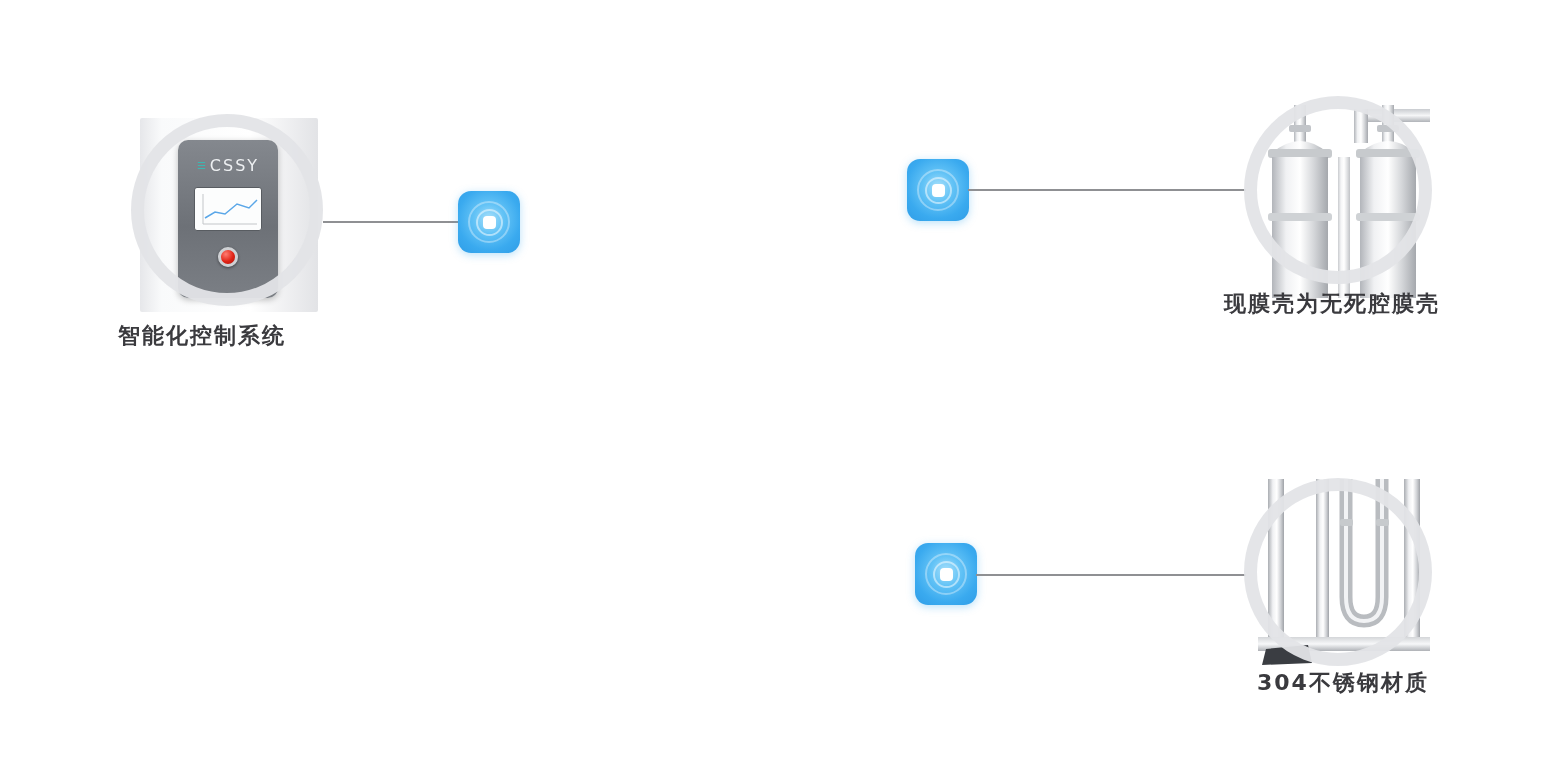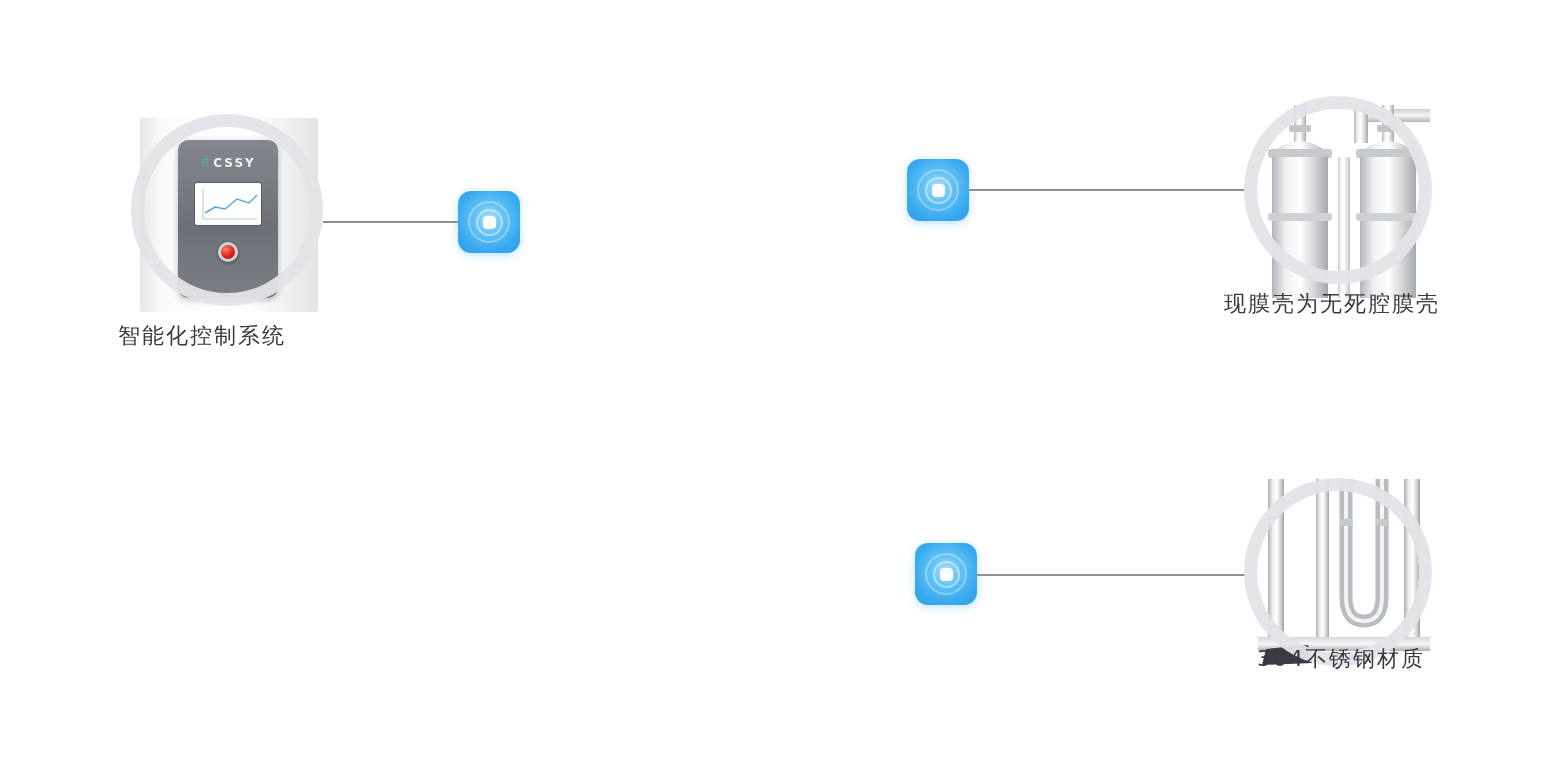--- a/index.html
+++ b/index.html
@@ -14,21 +14,21 @@
   
   .photo { position:absolute; overflow:hidden; }
   .ring-overlay {
     position:absolute; border-radius:50%;
     border:13px solid rgba(227,228,231,0.95);
     pointer-events:none;
   }
   .connector { position:absolute; height:2px; background:#8f9093; }
   .callout-label {
     position:absolute; font-size:22px; color:#3a3a3e;
-    letter-spacing:2px; font-weight:400; white-space:nowrap;text-align:center;
+    letter-spacing:2px; font-weight:700; white-space:nowrap;text-align:center;
   }
 
   
   .hotspot {
     position:absolute; width:62px; height:62px; border-radius:13px;
     background: radial-gradient(circle at 50% 45%, #a8e0fb 0%, #63c3f6 32%, #3aaaef 68%, #2f9de7 100%);
     display:flex; align-items:center; justify-content:center;
     box-shadow: 0 2px 8px rgba(58,170,239,0.35);
     cursor:pointer;
   }
@@ -52,21 +52,21 @@
   }
   .ctrl-panel {
     position:absolute; left:38px; top:22px; width:100px; height:158px;
     background: linear-gradient(180deg,#84888e 0%, #6d7177 55%, #7b7f85 100%);
     border-radius:10px;
     box-shadow: 0 2px 6px rgba(0,0,0,0.25);
     display:flex; flex-direction:column; align-items:center;
   }
   .ctrl-logo { margin-top:16px; display:flex; align-items:center; gap:4px; }
   .ctrl-logo .glyph { color:#3bb7b2; font-size:10px; line-height:10px; }
-  .ctrl-logo .brand { color:#eef0f2; font-size:12px; font-weight:bold; letter-spacing:2px; }
+  .ctrl-logo .brand { color:#eef0f2; font-size:16px; font-weight:normal; letter-spacing:2px; }
   .ctrl-screen {
     margin-top:12px; width:68px; height:44px; background:#fcfdfd;
     border:1px solid #585c61; border-radius:3px; overflow:hidden;
   }
   .ctrl-button {
     margin-top:16px; width:20px; height:20px; border-radius:50%;
     background: radial-gradient(circle at 35% 30%, #ff7d72 0%, #e02316 55%, #a5140b 100%);
     border:3px solid #cfd1d4;
     box-shadow: 0 1px 3px rgba(0,0,0,0.45);
   }
@@ -83,21 +83,21 @@
   .line-1 { left:323px; top:221px; width:135px; }
   .line-2 { left:968px; top:189px; width:278px; }
   .line-3 { left:976px; top:574px; width:270px; }
 
   .hotspot-1 { left:458px; top:191px; }
   .hotspot-2 { left:907px; top:159px; }
   .hotspot-3 { left:915px; top:543px; }
 
   .label-1 { left:118px;  top:321px; }
   .label-2 { left:1224px; top:289px; }
-  .label-3 { left:1257px; top:644px; }
+  .label-3 { left:1257px; top:668px; }
 </style>
 </head>
 <body>
 
 <div class="photo photo-control">
   <div class="ctrl-panel">
     <div class="ctrl-logo">
       <span class="glyph">☰</span>
       <span class="brand">CSSY</span>
     </div>

